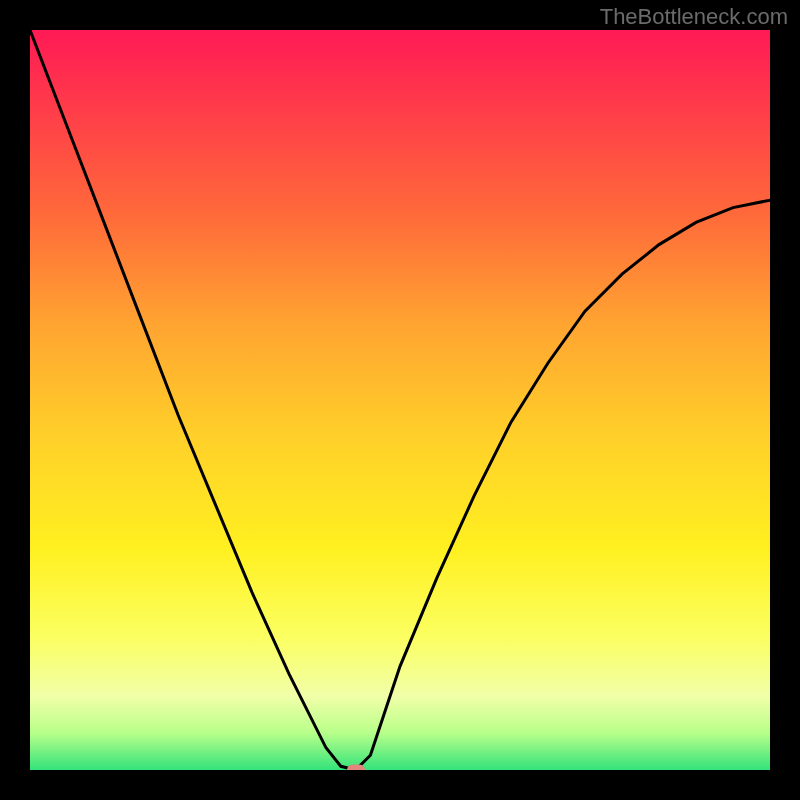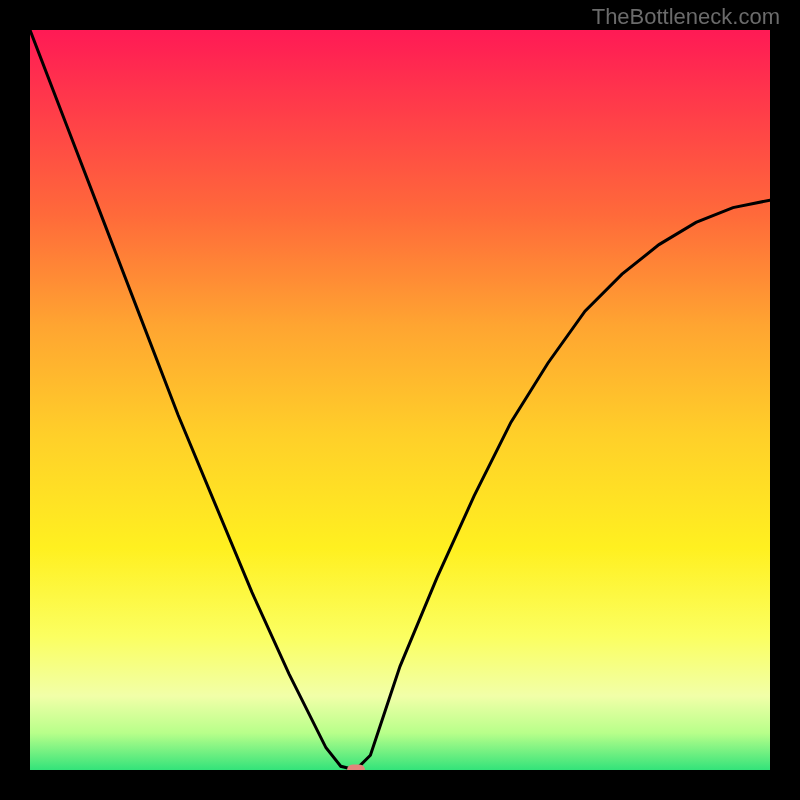--- a/index.html
+++ b/index.html
@@ -12,21 +12,21 @@
   }
   .chart-frame {
     position: relative;
     width: 800px;
     height: 800px;
     background: #000;
   }
   .watermark {
     position: absolute;
     top: 4px;
-    right: 20px;
+    right: 12px;
     color: #6b6b6b;
     font-size: 22px;
     font-family: Arial, sans-serif;
     z-index: 10;
   }
   .plot-area {
     position: absolute;
     left: 30px;
     top: 30px;
     width: 740px;

